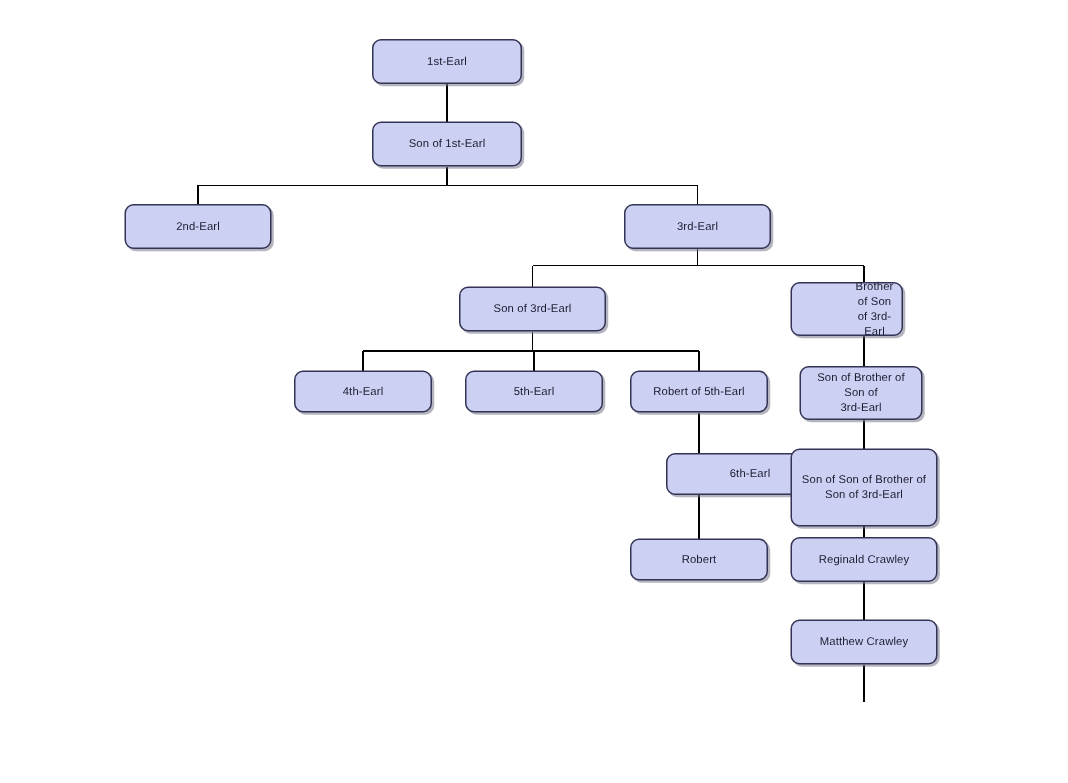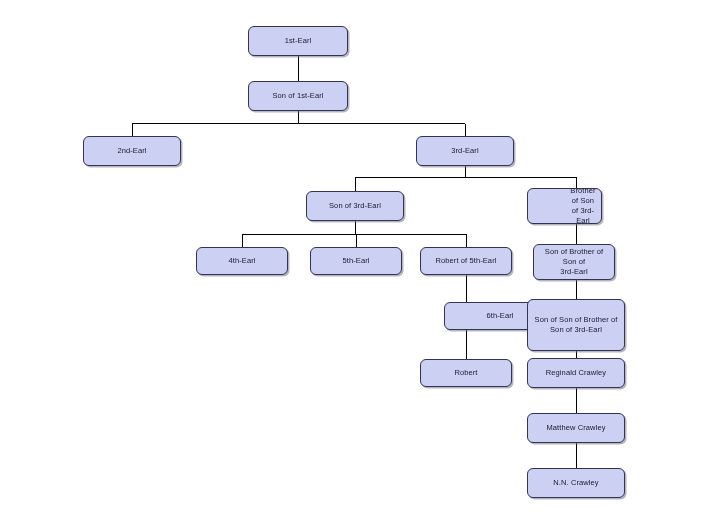--- a/index.html
+++ b/index.html
@@ -125,17 +125,14 @@
       </div>
       <div class="node" style="left: 420px; top: 359px; width: 92px; height: 28px;">
         <span class="node-label">Robert</span>
       </div>
       <div class="node" style="left: 527px; top: 358px; width: 98px; height: 30px;">
         <span class="node-label">Reginald Crawley</span>
       </div>
       <div class="node" style="left: 527px; top: 413px; width: 98px; height: 30px;">
         <span class="node-label">Matthew Crawley</span>
       </div>
-      <div class="node" style="left: 527px; top: 468px; width: 98px; height: 30px;">
-        <span class="node-label">N.N. Crawley</span>
-      </div>
     </div>
 </div>
 
 </body></html>

